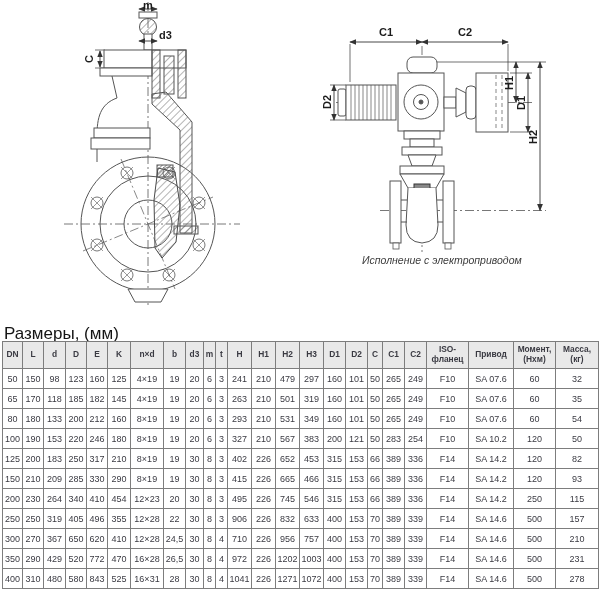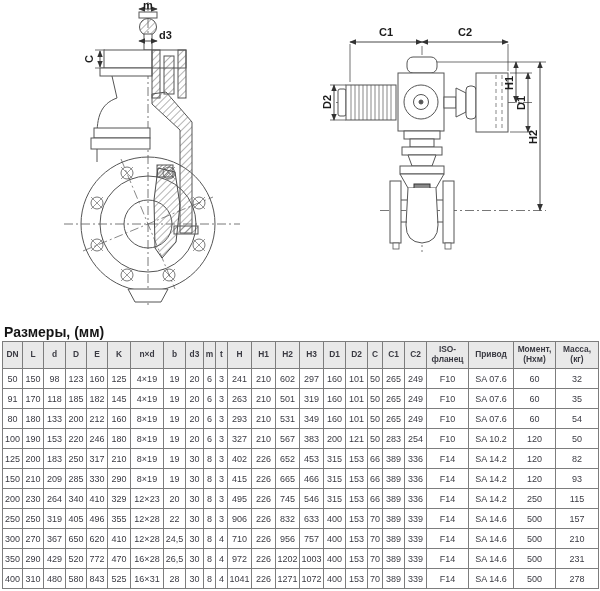--- a/index.html
+++ b/index.html
@@ -5,21 +5,21 @@
   html,body{margin:0;padding:0;background:#fff;}
   .page{position:relative;width:600px;height:591px;background:#ffffff;
         font-family:"Liberation Sans",sans-serif;overflow:hidden;}
   svg{position:absolute;left:0;top:0;}
   .hlab{position:absolute;font-weight:bold;font-size:11px;color:#1c1c1c;
         transform:translate(-50%,0);white-space:nowrap;}
   .vlab{position:absolute;font-weight:bold;font-size:11px;color:#1c1c1c;
         transform:translate(-50%,-50%) rotate(-90deg);white-space:nowrap;}
   .lab-left{position:absolute;font-weight:bold;font-size:11px;color:#1c1c1c;white-space:nowrap;}
   .caption{position:absolute;font-style:italic;font-size:10.5px;color:#3d3d3d;white-space:nowrap;}
-  .tbl-title{position:absolute;left:4px;top:324px;font-weight:bold;font-size:14px;color:#141414;}
+  .tbl-title{position:absolute;left:4px;top:324px;font-weight:normal;font-size:17px;color:#141414;}
   table.dims{position:absolute;left:2px;top:341px;width:596px;border-collapse:collapse;
         table-layout:fixed;font-size:9px;color:#3a3a42;padding-left:36px;}
   table.dims th,table.dims td{border:1px solid #7d7d7d;text-align:center;vertical-align:middle;
         padding:0;overflow:hidden;}
   table.dims th{background:#e9e9e9;font-weight:bold;font-size:8.4px;line-height:1.15;height:26px;}
   table.dims td{height:19px;font-size:9px;}
 </style>
 </head>
 <body>
 
@@ -170,20 +170,21 @@
   <span class="lab-left" style="left:159px;top:29px;">d3</span>
   <span class="vlab" style="left:89px;top:59px;">C</span>
 
   <span class="hlab" style="left:386px;top:26px;">C1</span>
   <span class="hlab" style="left:465px;top:26px;">C2</span>
   <span class="vlab" style="left:327px;top:102px;">D2</span>
   <span class="vlab" style="left:509px;top:83px;">H1</span>
   <span class="vlab" style="left:521px;top:103px;">D1</span>
   <span class="vlab" style="left:533px;top:137px;">H2</span>
 
+  <span class="caption" style="left:362px;top:254px;">Исполнение с электроприводом</span>
 
   <div class="tbl-title">Размеры, (мм)</div>
 
   <table class="dims">
     <colgroup>
         <col style="width: 20px;">
         <col style="width: 21px;">
         <col style="width: 22px;">
         <col style="width: 21px;">
         <col style="width: 21px;">
@@ -243,34 +244,34 @@
           <td>123</td>
           <td>160</td>
           <td>125</td>
           <td>4×19</td>
           <td>19</td>
           <td>20</td>
           <td>6</td>
           <td>3</td>
           <td>241</td>
           <td>210</td>
-          <td>602</td>
+          <td>479</td>
           <td>297</td>
           <td>160</td>
           <td>101</td>
           <td>50</td>
           <td>265</td>
           <td>249</td>
           <td>F10</td>
           <td>SA 07.6</td>
           <td>60</td>
           <td>32</td>
         </tr>
         <tr>
-          <td>91</td>
+          <td>65</td>
           <td>170</td>
           <td>118</td>
           <td>185</td>
           <td>182</td>
           <td>145</td>
           <td>4×19</td>
           <td>19</td>
           <td>20</td>
           <td>6</td>
           <td>3</td>
@@ -391,21 +392,21 @@
           <td>SA 14.2</td>
           <td>120</td>
           <td>93</td>
         </tr>
         <tr>
           <td>200</td>
           <td>230</td>
           <td>264</td>
           <td>340</td>
           <td>410</td>
-          <td>329</td>
+          <td>454</td>
           <td>12×23</td>
           <td>20</td>
           <td>30</td>
           <td>8</td>
           <td>3</td>
           <td>495</td>
           <td>226</td>
           <td>745</td>
           <td>546</td>
           <td>315</td>

